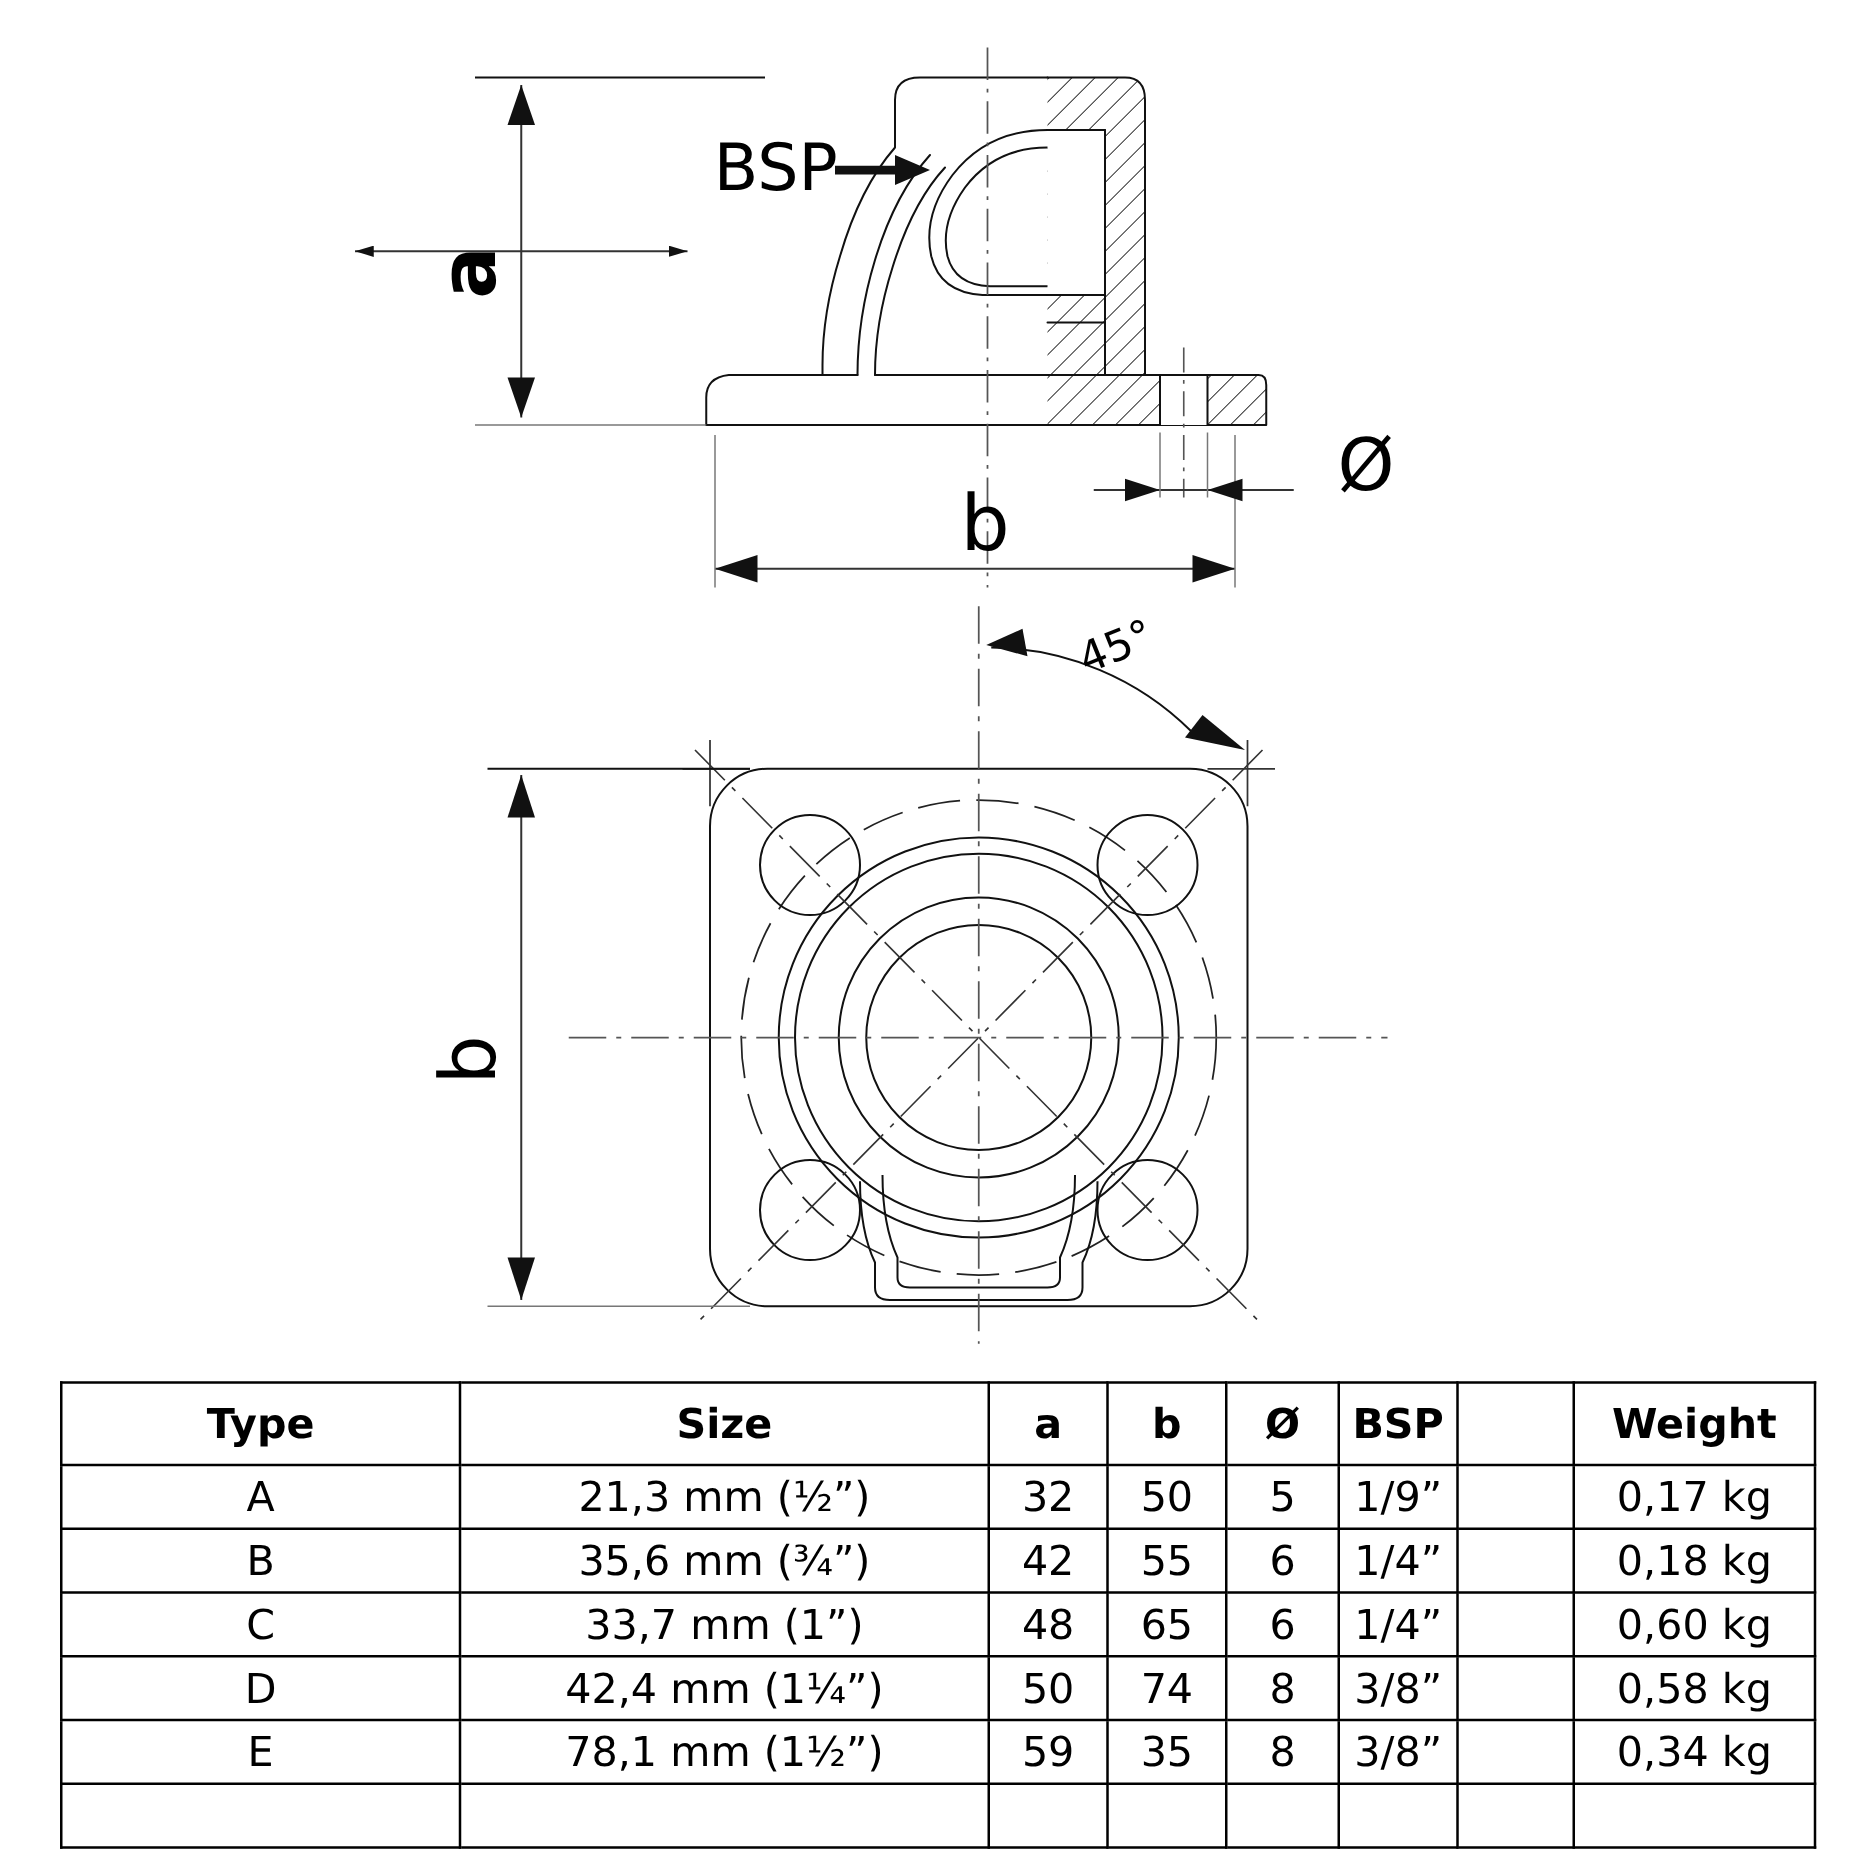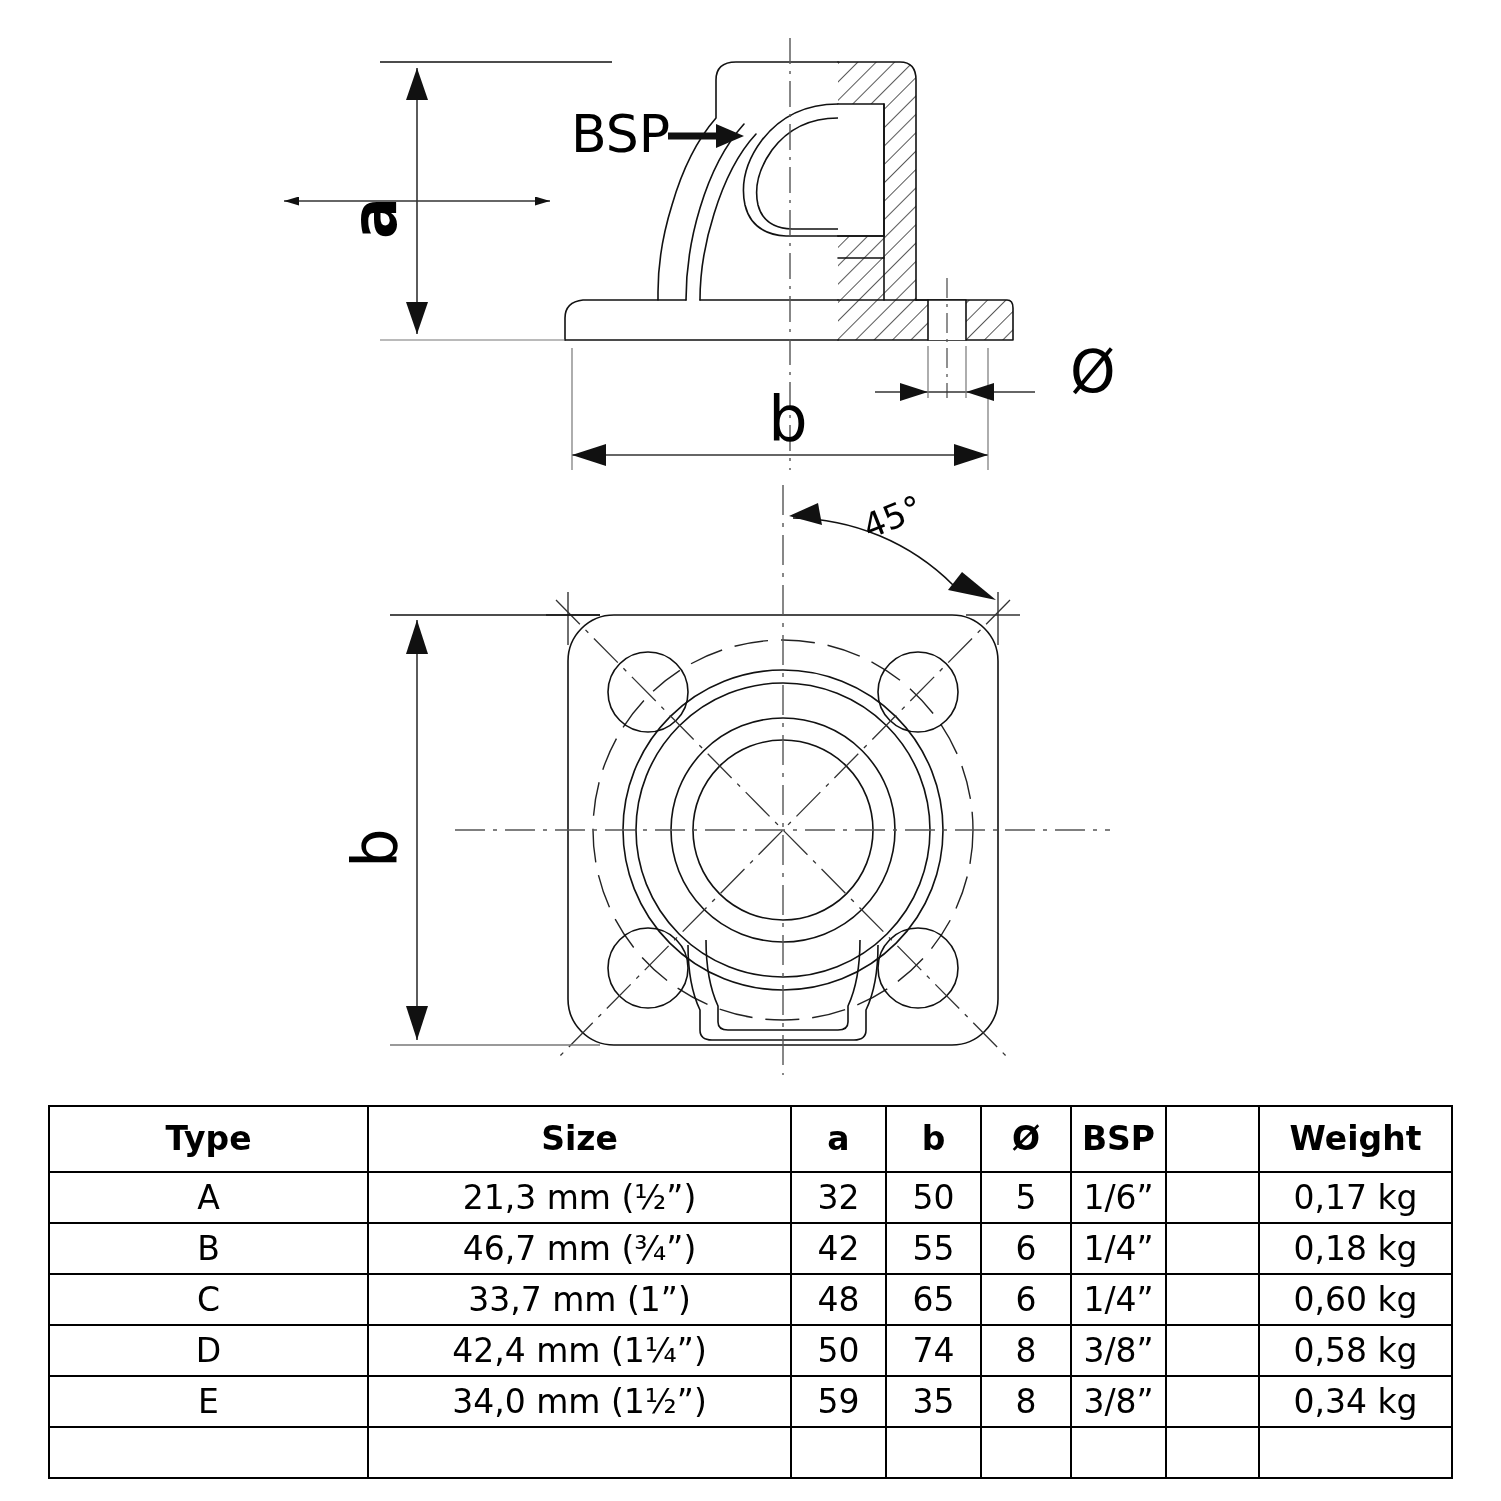--- a/index.html
+++ b/index.html
@@ -259,27 +259,27 @@
         <th>Weight</th>
       </tr>
     </thead>
     <tbody>
       <tr>
         <td>A</td>
         <td>21,3 mm (½”)</td>
         <td>32</td>
         <td>50</td>
         <td>5</td>
-        <td>1/6”</td>
+        <td>1/9”</td>
         <td></td>
         <td>0,17 kg</td>
       </tr>
       <tr>
         <td>B</td>
-        <td>46,7 mm (¾”)</td>
+        <td>35,6 mm (¾”)</td>
         <td>42</td>
         <td>55</td>
         <td>6</td>
         <td>1/4”</td>
         <td></td>
         <td>0,18 kg</td>
       </tr>
       <tr>
         <td>C</td>
         <td>33,7 mm (1”)</td>
@@ -295,21 +295,21 @@
         <td>42,4 mm (1¼”)</td>
         <td>50</td>
         <td>74</td>
         <td>8</td>
         <td>3/8”</td>
         <td></td>
         <td>0,58 kg</td>
       </tr>
       <tr>
         <td>E</td>
-        <td>34,0 mm (1½”)</td>
+        <td>78,1 mm (1½”)</td>
         <td>59</td>
         <td>35</td>
         <td>8</td>
         <td>3/8”</td>
         <td></td>
         <td>0,34 kg</td>
       </tr>
       <tr class="filler">
         <td></td>
         <td></td>

